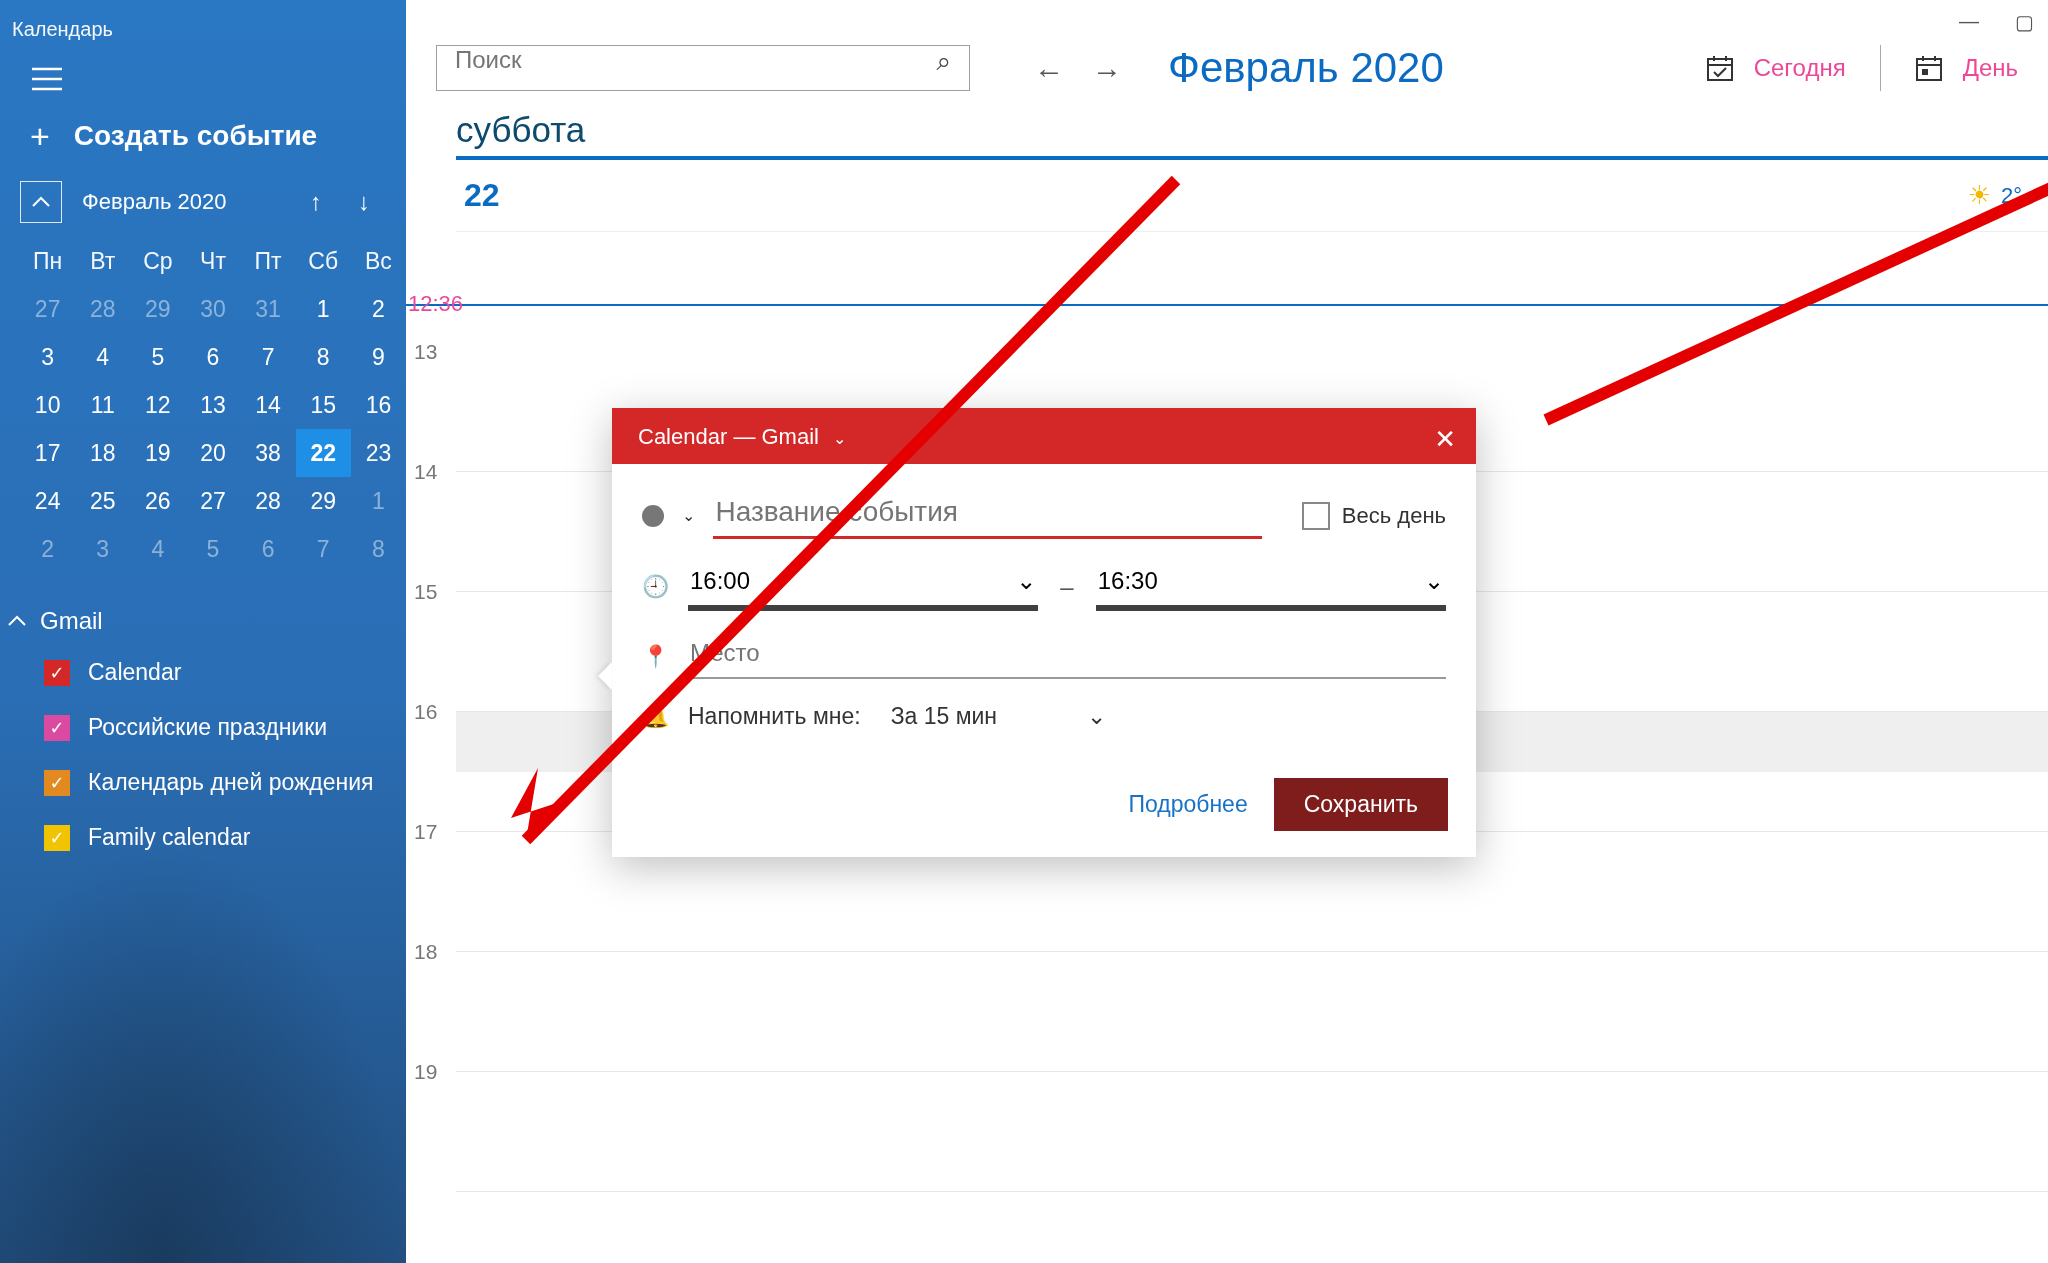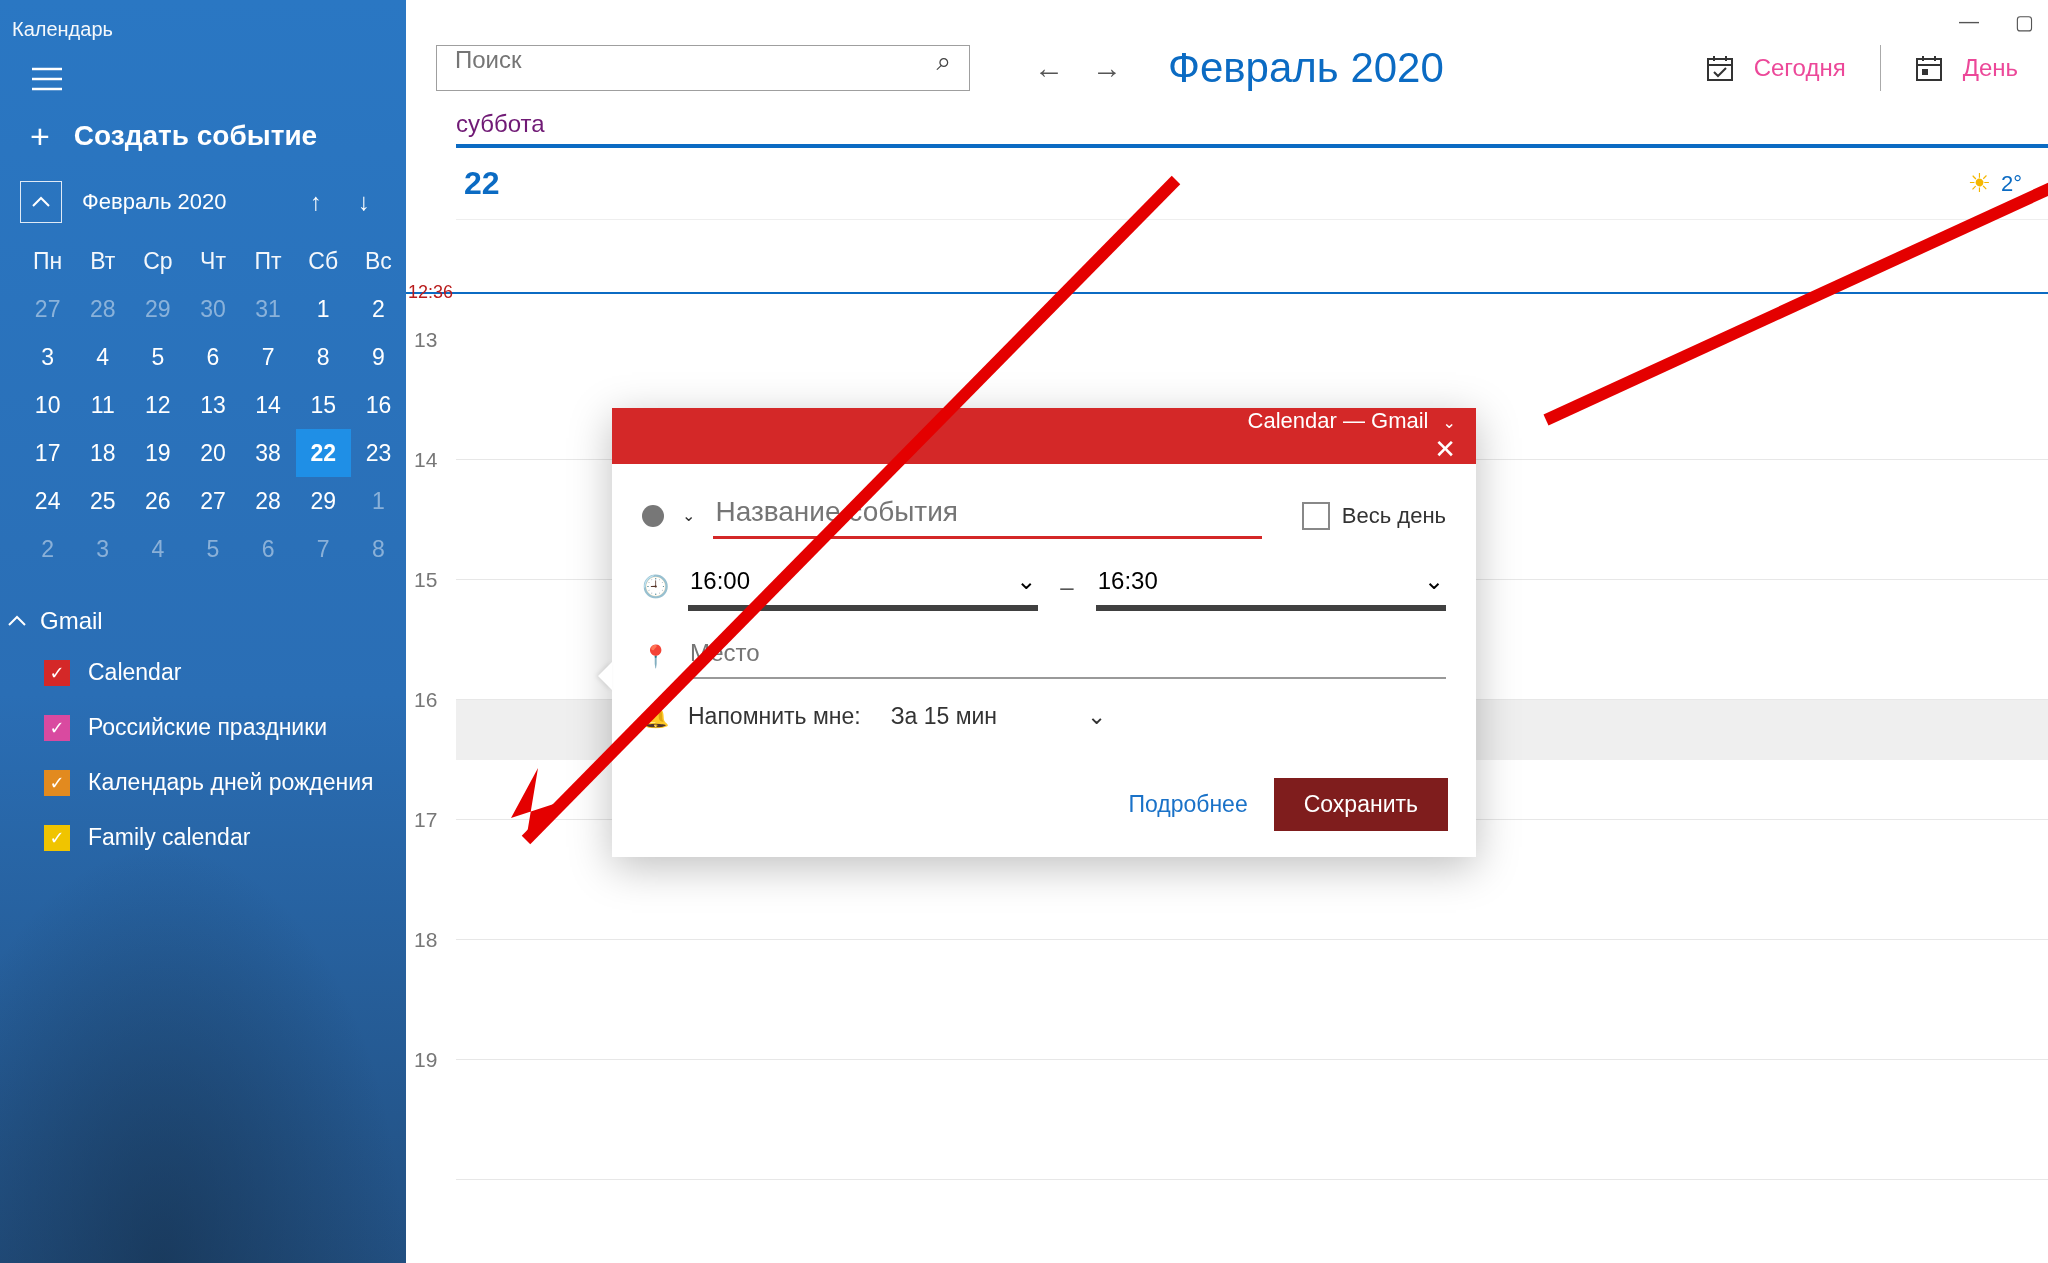--- a/index.html
+++ b/index.html
@@ -35,35 +35,35 @@
   .search-box { width: 534px; height: 46px; border: 1.5px solid #9f9f9f; display: flex; align-items: flex-start; padding: 0 18px; }
   .search-box input { flex: 1; border: none; outline: none; font-size: 24px; color: #555; background: transparent; }
   .search-box .mag { font-size: 26px; color: #444; }
   .nav-arrows { display: flex; gap: 28px; font-size: 30px; color: #555; margin-left: 36px; }
   .month-title { font-size: 42px; font-weight: 400; color: #0b6bc3; margin-left: 18px; }
   .toolbar-right { margin-left: auto; display: flex; align-items: center; gap: 34px; }
   .today-btn, .day-btn { display: flex; align-items: center; gap: 20px; font-size: 24px; color: #ec4899; }
   .divider-v { width: 1px; height: 46px; background: #aaa; }
   
   .day-header { padding: 0 0 0 50px; }
-  .day-header .dow { font-size: 24px; color: #701a75; margin-bottom: 6px; }
+  .day-header .dow { font-size: 35px; color: #0c4a6e; margin-bottom: 6px; }
   .day-row { display: flex; align-items: center; border-top: 4px solid #0b6bc3; border-bottom: 1px solid #eee; height: 76px; }
   .day-num { font-size: 32px; font-weight: 700; color: #0b6bc3; margin-left: 8px; }
   .weather { margin-left: auto; margin-right: 26px; display: flex; align-items: center; gap: 10px; color: #0b6bc3; font-size: 22px; }
   .sun { color: #f5b700; font-size: 26px; }
   
   .timeline { flex: 1; position: relative; overflow: hidden; }
   .hour-row { position: absolute; left: 50px; right: 0; height: 120px; border-bottom: 1px solid #e7e7e7; }
   .hour-label { position: absolute; left: 8px; font-size: 21px; color: #777; transform: translateY(-50%); }
   .now-line { position: absolute; left: 0; right: 0; height: 2px; background: #0b6bc3; }
-  .now-label { position: absolute; left: 0; font-size: 18px; color: #b91c1c; transform: translateY(-50%); padding-left: 2px; }
+  .now-label { position: absolute; left: 0; font-size: 22px; color: #ec4899; transform: translateY(-50%); padding-left: 2px; }
   .selected-slot { position: absolute; left: 50px; right: 0; height: 60px; background: #efefef; }
   
   .popover { position: absolute; width: 864px; background: #fff; box-shadow: 0 10px 40px rgba(0,0,0,.25); z-index: 10; }
-  .popover-hdr { background: #d42828; color: #fff; height: 56px; display: flex; align-items: flex-end; padding: 0 20px 0 26px; font-size: 22px; flex-direction: column; }
+  .popover-hdr { background: #d42828; color: #fff; height: 56px; display: flex; align-items: flex-start; padding: 16px 20px 0 26px; font-size: 22px; }
   .popover-hdr .caret { margin-left: 8px; font-size: 16px; }
   .popover-hdr .close { margin-left: auto; font-size: 26px; }
   .popover-body { padding: 28px 30px 8px 30px; }
   .row { display: flex; align-items: center; margin-bottom: 24px; gap: 18px; }
   .cal-dot { width: 22px; height: 22px; background: #777; border-radius: 50%; }
   .caret-sm { font-size: 16px; color: #333; }
   .title-input { flex: 1; border: none; border-bottom: 3px solid #d42828; font-size: 28px; color: #777; padding: 4px 2px 8px 2px; outline: none; }
   .allday { display: flex; align-items: center; gap: 12px; margin-left: 22px; font-size: 22px; color: #333; }
   .allday .box { width: 28px; height: 28px; border: 2px solid #888; }
   .icon-col { width: 28px; font-size: 22px; color: #555; display: flex; justify-content: center; }

